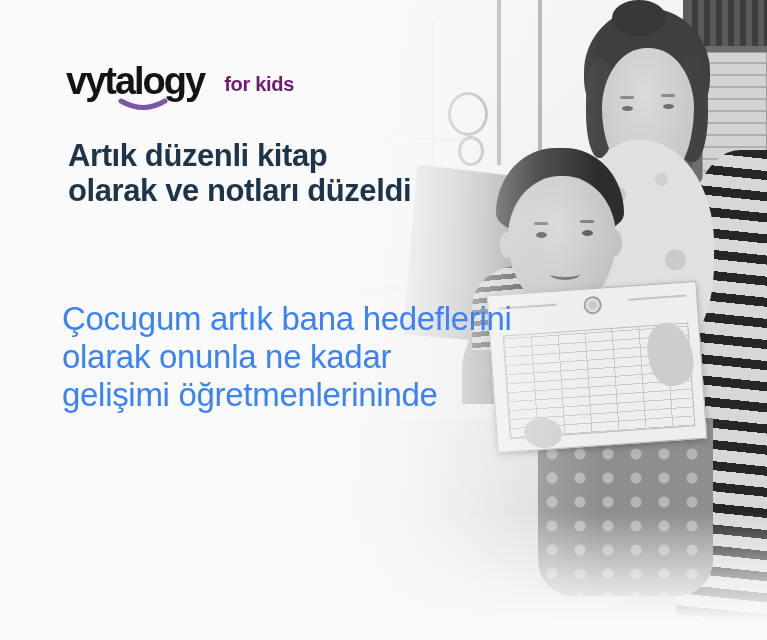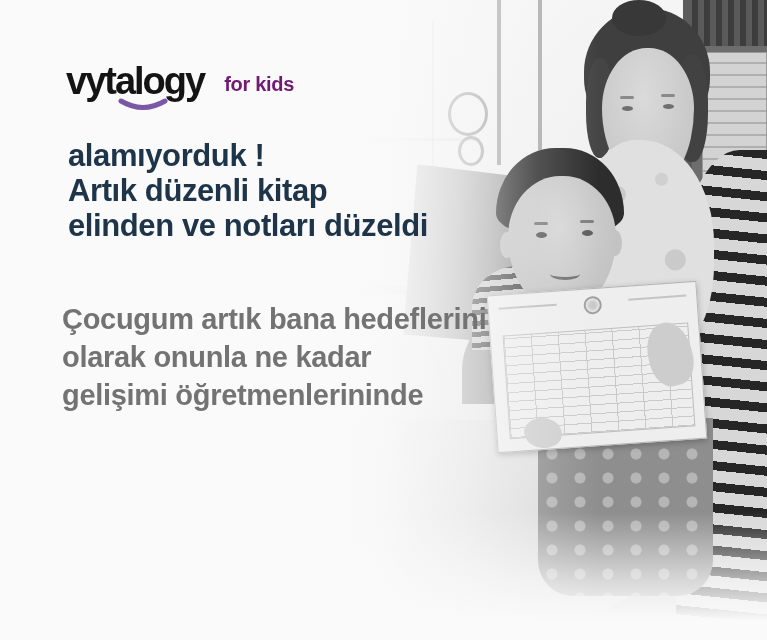--- a/index.html
+++ b/index.html
@@ -214,22 +214,22 @@
   }
 
   .headline {
     position: absolute; left: 68px; top: 138px;
     font-size: 31px; line-height: 35px; font-weight: 700;
     color: #1d3449; letter-spacing: -0.4px;
   }
 
   .testimonial {
     position: absolute; left: 62px; top: 300px;
-    font-size: 29px; line-height: 38px; font-weight: 700;
-    color: #737373; letter-spacing: -0.3px;
+    font-size: 33px; line-height: 38px; font-weight: 400;
+    color: #3b82f6; letter-spacing: -0.3px;
   }
 </style>
 </head>
 <body>
 
 <div class="stage">
 
   <div class="photo" role="img" aria-label="Black-and-white photo of a mother and her son holding a school report card in front of a window">
     <div class="window-wall"></div>
     <div class="win-grid"></div>
@@ -297,23 +297,22 @@
       <div class="logo-wrap">
         <div class="logo-text">vytalogy</div>
         <svg class="logo-smile" width="50" height="16" viewBox="0 0 50 16" aria-hidden="true">
           <path d="M3 3 Q25 16 47 3" stroke="#7b58a6" stroke-width="5" fill="none" stroke-linecap="round"></path>
         </svg>
       </div>
       <div class="logo-tagline">for kids</div>
     </div>
 
     <div class="headline">
-      <div>alamıyorduk !</div>
       <div>Artık düzenli kitap</div>
-      <div>elinden ve notları düzeldi</div>
+      <div>olarak ve notları düzeldi</div>
     </div>
 
     <div class="testimonial">
       <div>Çocugum artık bana hedeflerini</div>
       <div>olarak onunla ne kadar</div>
       <div>gelişimi öğretmenlerininde</div>
     </div>
 
   </div>
 </div>

